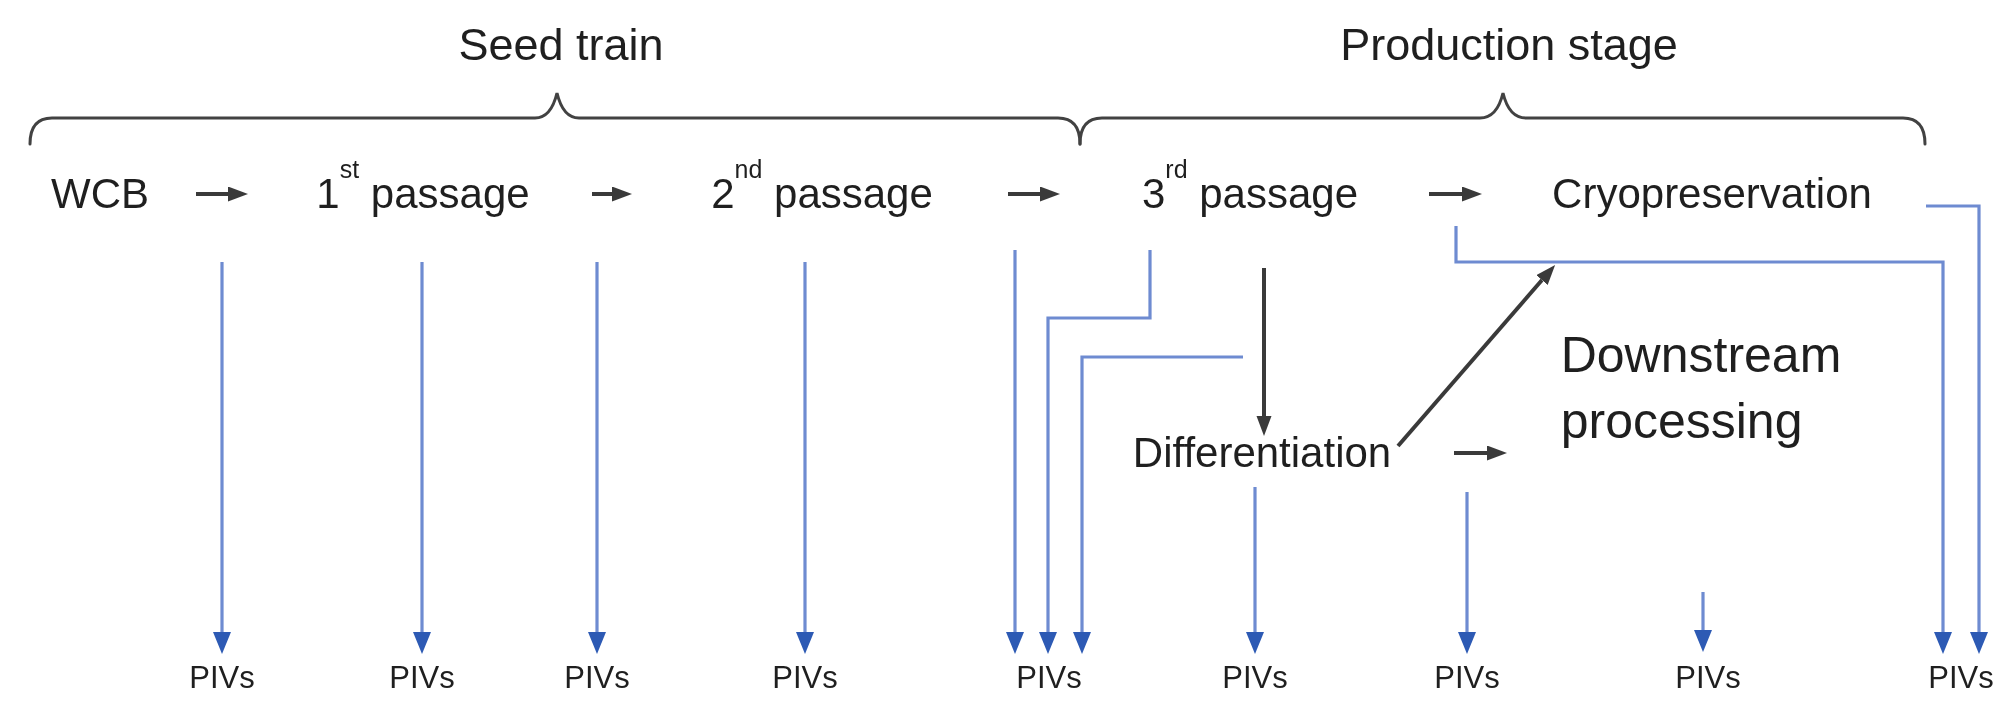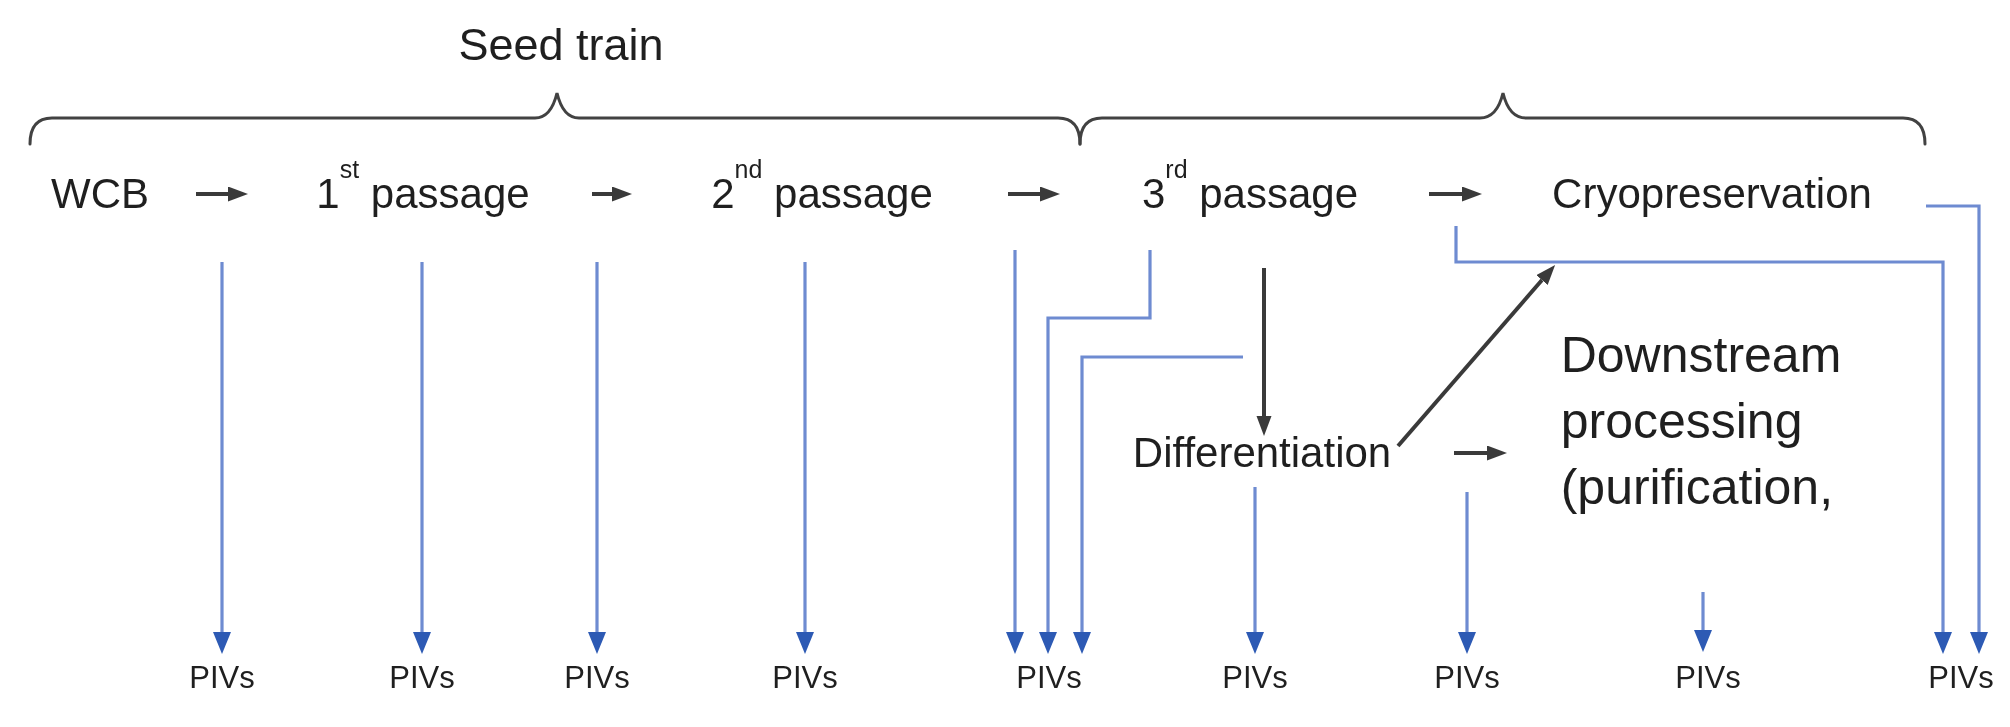--- a/index.html
+++ b/index.html
@@ -60,37 +60,37 @@
     <path class="cblue" marker-end="url(#mblue)" d="M 1150 250 V 318 H 1048 V 633"></path>
     <path class="cblue" marker-end="url(#mblue)" d="M 1243 357 H 1082 V 633"></path>
     <path class="cblue" marker-end="url(#mblue)" d="M 1456 226 V 262 H 1943 V 633"></path>
     <path class="cblue" marker-end="url(#mblue)" d="M 1926 206 H 1979 V 633"></path>
     <path class="cblue" marker-end="url(#mblue)" d="M 1255 487 V 633"></path>
     <path class="cblue" marker-end="url(#mblue)" d="M 1467 492 V 633"></path>
     <path class="cblue" marker-end="url(#mblue)" d="M 1703 592 V 631"></path>
   </svg>
 
   <div class="txt section-label" style="left:561px;top:20px">Seed train</div>
+  <div class="txt section-label" style="left:1509px;top:20px">Production stage</div>
 
   <div class="txt stage" style="left:100px;top:169px">WCB</div>
 
   <div class="txt stage" style="left:423px;top:169px"><span>1</span><sup>st</sup><span> passage</span></div>
 
   <div class="txt stage" style="left:822px;top:169px"><span>2</span><sup>nd</sup><span> passage</span></div>
 
   <div class="txt stage" style="left:1250px;top:169px"><span>3</span><sup>rd</sup><span> passage</span></div>
 
   <div class="txt stage" style="left:1712px;top:169px">Cryopreservation</div>
 
   <div class="txt stage" style="left:1262px;top:428px">Differentiation</div>
 
   <div class="txt dsp" style="left:1701px;top:322px">
     <div>Downstream</div>
     <div>processing</div>
-    <div>(purification,</div>
   </div>
 
   <div class="txt piv" style="left:222px;top:663px">PIVs</div>
   <div class="txt piv" style="left:422px;top:663px">PIVs</div>
   <div class="txt piv" style="left:597px;top:663px">PIVs</div>
   <div class="txt piv" style="left:805px;top:663px">PIVs</div>
   <div class="txt piv" style="left:1049px;top:663px">PIVs</div>
   <div class="txt piv" style="left:1255px;top:663px">PIVs</div>
   <div class="txt piv" style="left:1467px;top:663px">PIVs</div>
   <div class="txt piv" style="left:1708px;top:663px">PIVs</div>

